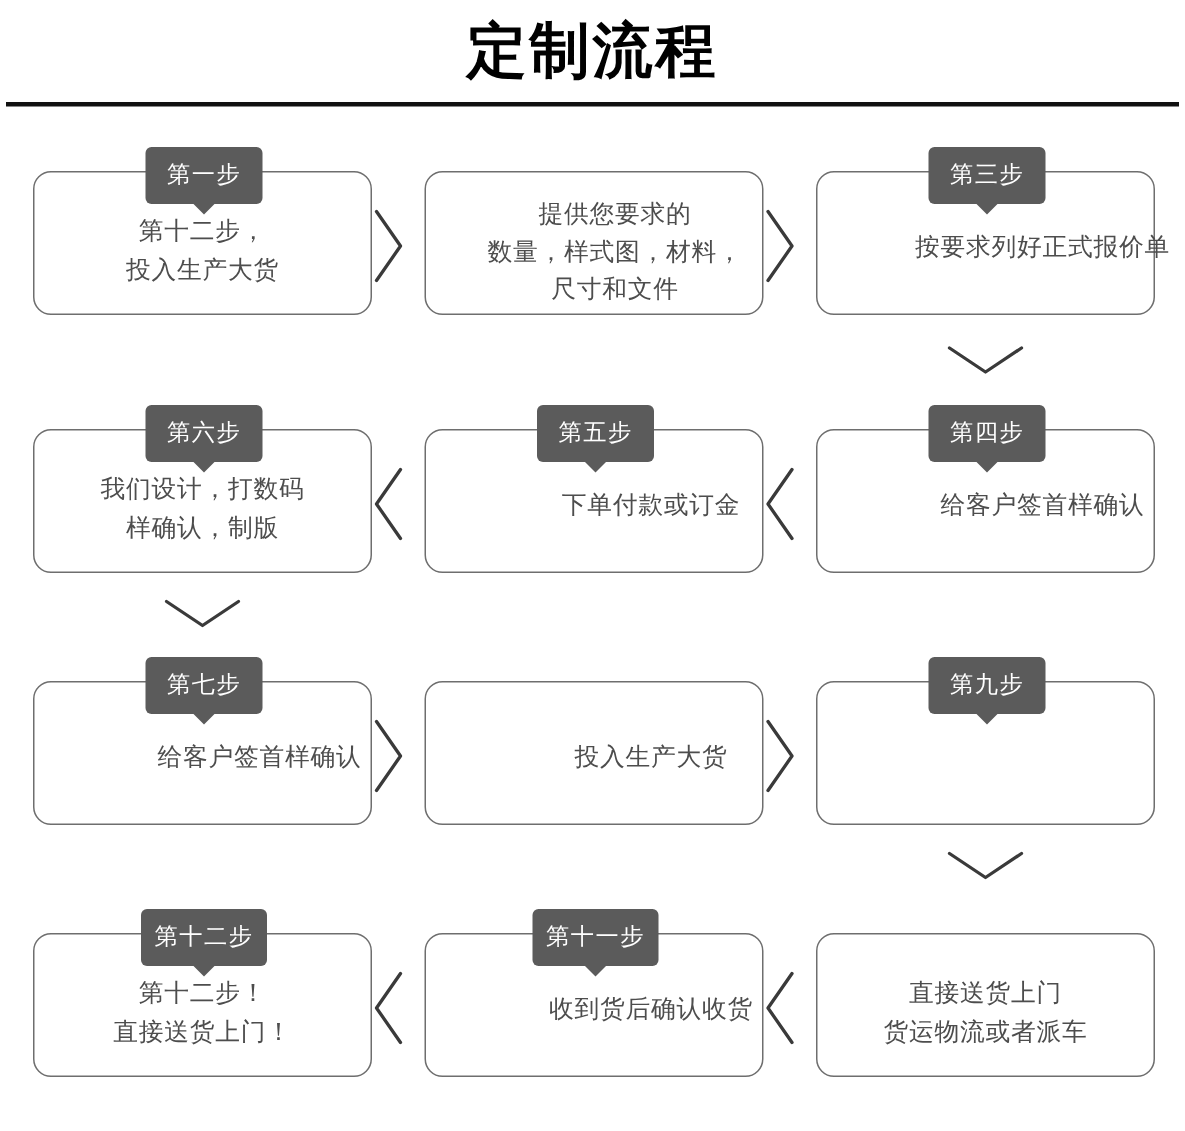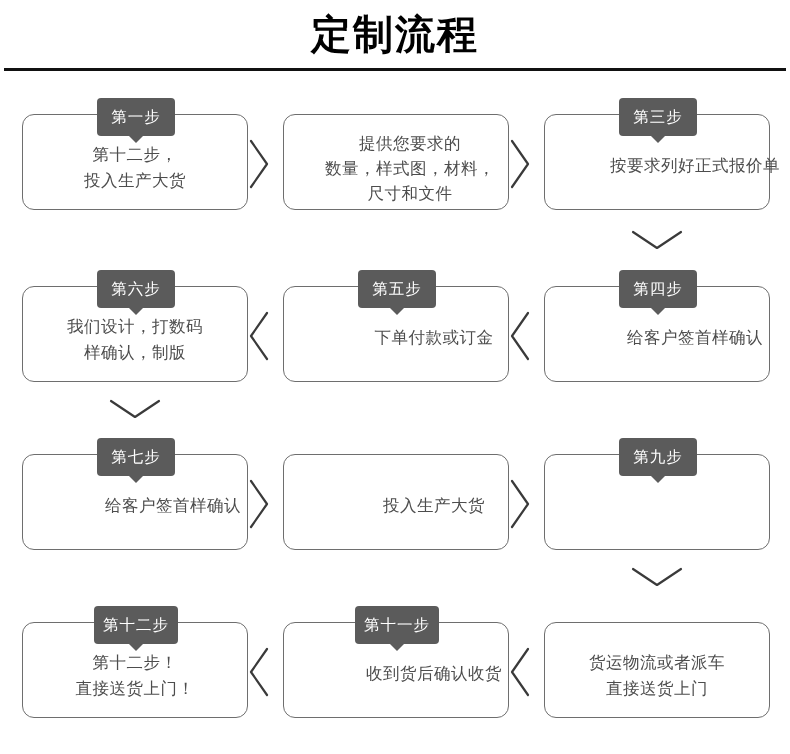--- a/index.html
+++ b/index.html
@@ -232,22 +232,22 @@
     <div class="step-box"></div>
     <div class="step-body lines-1">
       <span class="step-line">收到货后确认收货</span>
     </div>
     <div class="step-tab">第十一步</div>
   </div>
 
   <div class="step-cell" style="left:544px; top:530px;">
     <div class="step-box"></div>
     <div class="step-body lines-2">
+      <span class="step-line">直接送货上门</span>
       <span class="step-line">货运物流或者派车</span>
-      <span class="step-line">直接送货上门</span>
     </div>
   </div>
 
   <div class="chevron" style="left:246px; top:62px;">
     <svg width="26" height="52" viewBox="0 0 26 52">
         <path d="M5 3 L21 26 L5 49" fill="none" stroke="#3a3a3a" stroke-width="2.2" stroke-linecap="round" stroke-linejoin="round"></path>
       </svg>
   </div>
   <div class="chevron" style="left:507px; top:62px;">
     <svg width="26" height="52" viewBox="0 0 26 52">

